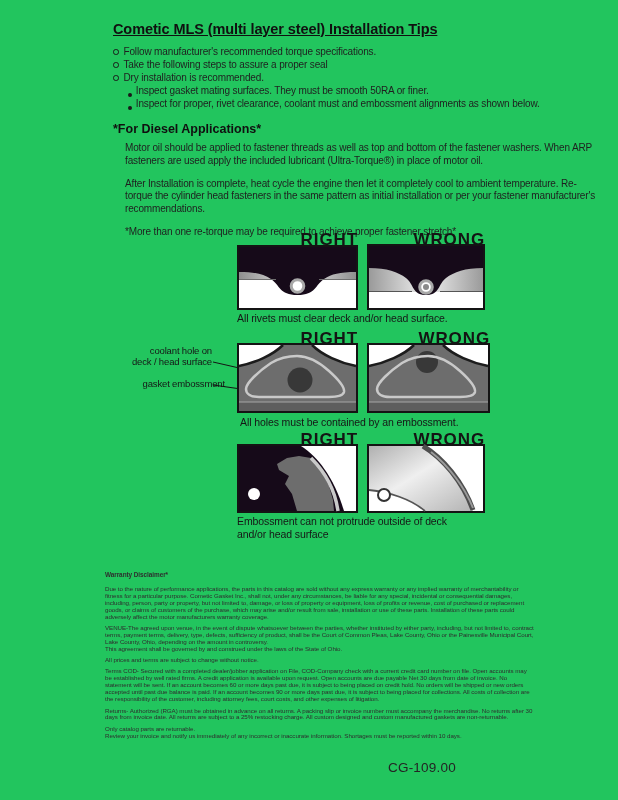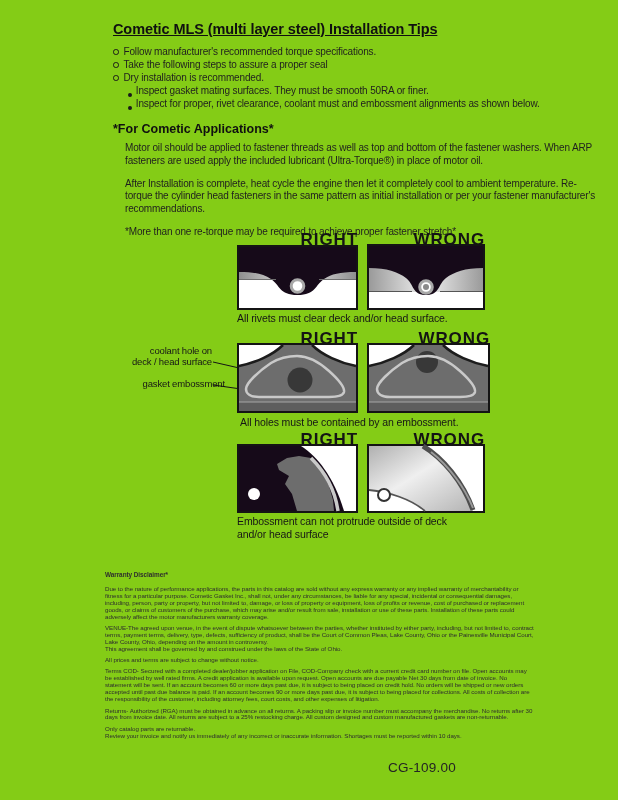--- a/index.html
+++ b/index.html
@@ -1,16 +1,16 @@
 <!DOCTYPE html>
 <html><head>
 <meta charset="utf-8">
 <style>
   html,body{margin:0;padding:0;background:#fff;}
-  .page{position:relative;width:618px;height:800px;background:#84cc16;overflow:hidden;
+  .page{position:relative;width:618px;height:800px;background:#22c55e;overflow:hidden;
         font-family:"Liberation Sans","DejaVu Sans",sans-serif;color:#222;}
 
   
   .intro{position:absolute;left:113px;top:21px;width:482px;}
   .doc-title{font-size:14.5px;font-weight:bold;color:#101010;letter-spacing:-0.1px;
              text-decoration:underline;margin:0 0 8px 0;}
   .b-row{display:flex;align-items:flex-start;font-size:10px;line-height:13px;
          letter-spacing:-0.15px;color:#1f1f1f;}
   .b-circ{flex:0 0 auto;width:3.5px;height:3.5px;border:1px solid #1a1a1a;border-radius:50%;
           margin:4px 5px 0 0;}
@@ -63,21 +63,21 @@
     </div>
     <div class="sb-row">
       <span class="b-dot"></span>
       <span>Inspect gasket mating surfaces.  They must be smooth 50RA or finer.</span>
     </div>
     <div class="sb-row">
       <span class="b-dot"></span>
       <span>Inspect for proper, rivet clearance, coolant must and embossment alignments as shown below.</span>
     </div>
 
-    <div class="diesel-h">*For Cometic Applications*</div>
+    <div class="diesel-h">*For Diesel Applications*</div>
     <p class="para">Motor oil should be applied to fastener threads as well as top and bottom of the fastener washers. When ARP fasteners are used apply the included lubricant (Ultra-Torque®) in place of motor oil.</p>
     <p class="para">After Installation is complete, heat cycle the engine then let it completely cool to ambient temperature. Re-torque the cylinder head fasteners in the same pattern as initial installation or per your fastener manufacturer's recommendations.</p>
     <p class="para">*More than one re-torque may be required to achieve proper fastener stretch*</p>
   </div>
 
   <div class="dg-label" style="left:237px;top:230px;width:121px;">RIGHT</div>
   <div class="dg-label" style="left:367px;top:230px;width:118px;">WRONG</div>
 
   <div class="dg-box" style="left:237px;top:245px;">
     <svg width="121" height="65" viewBox="0 0 121 65">

